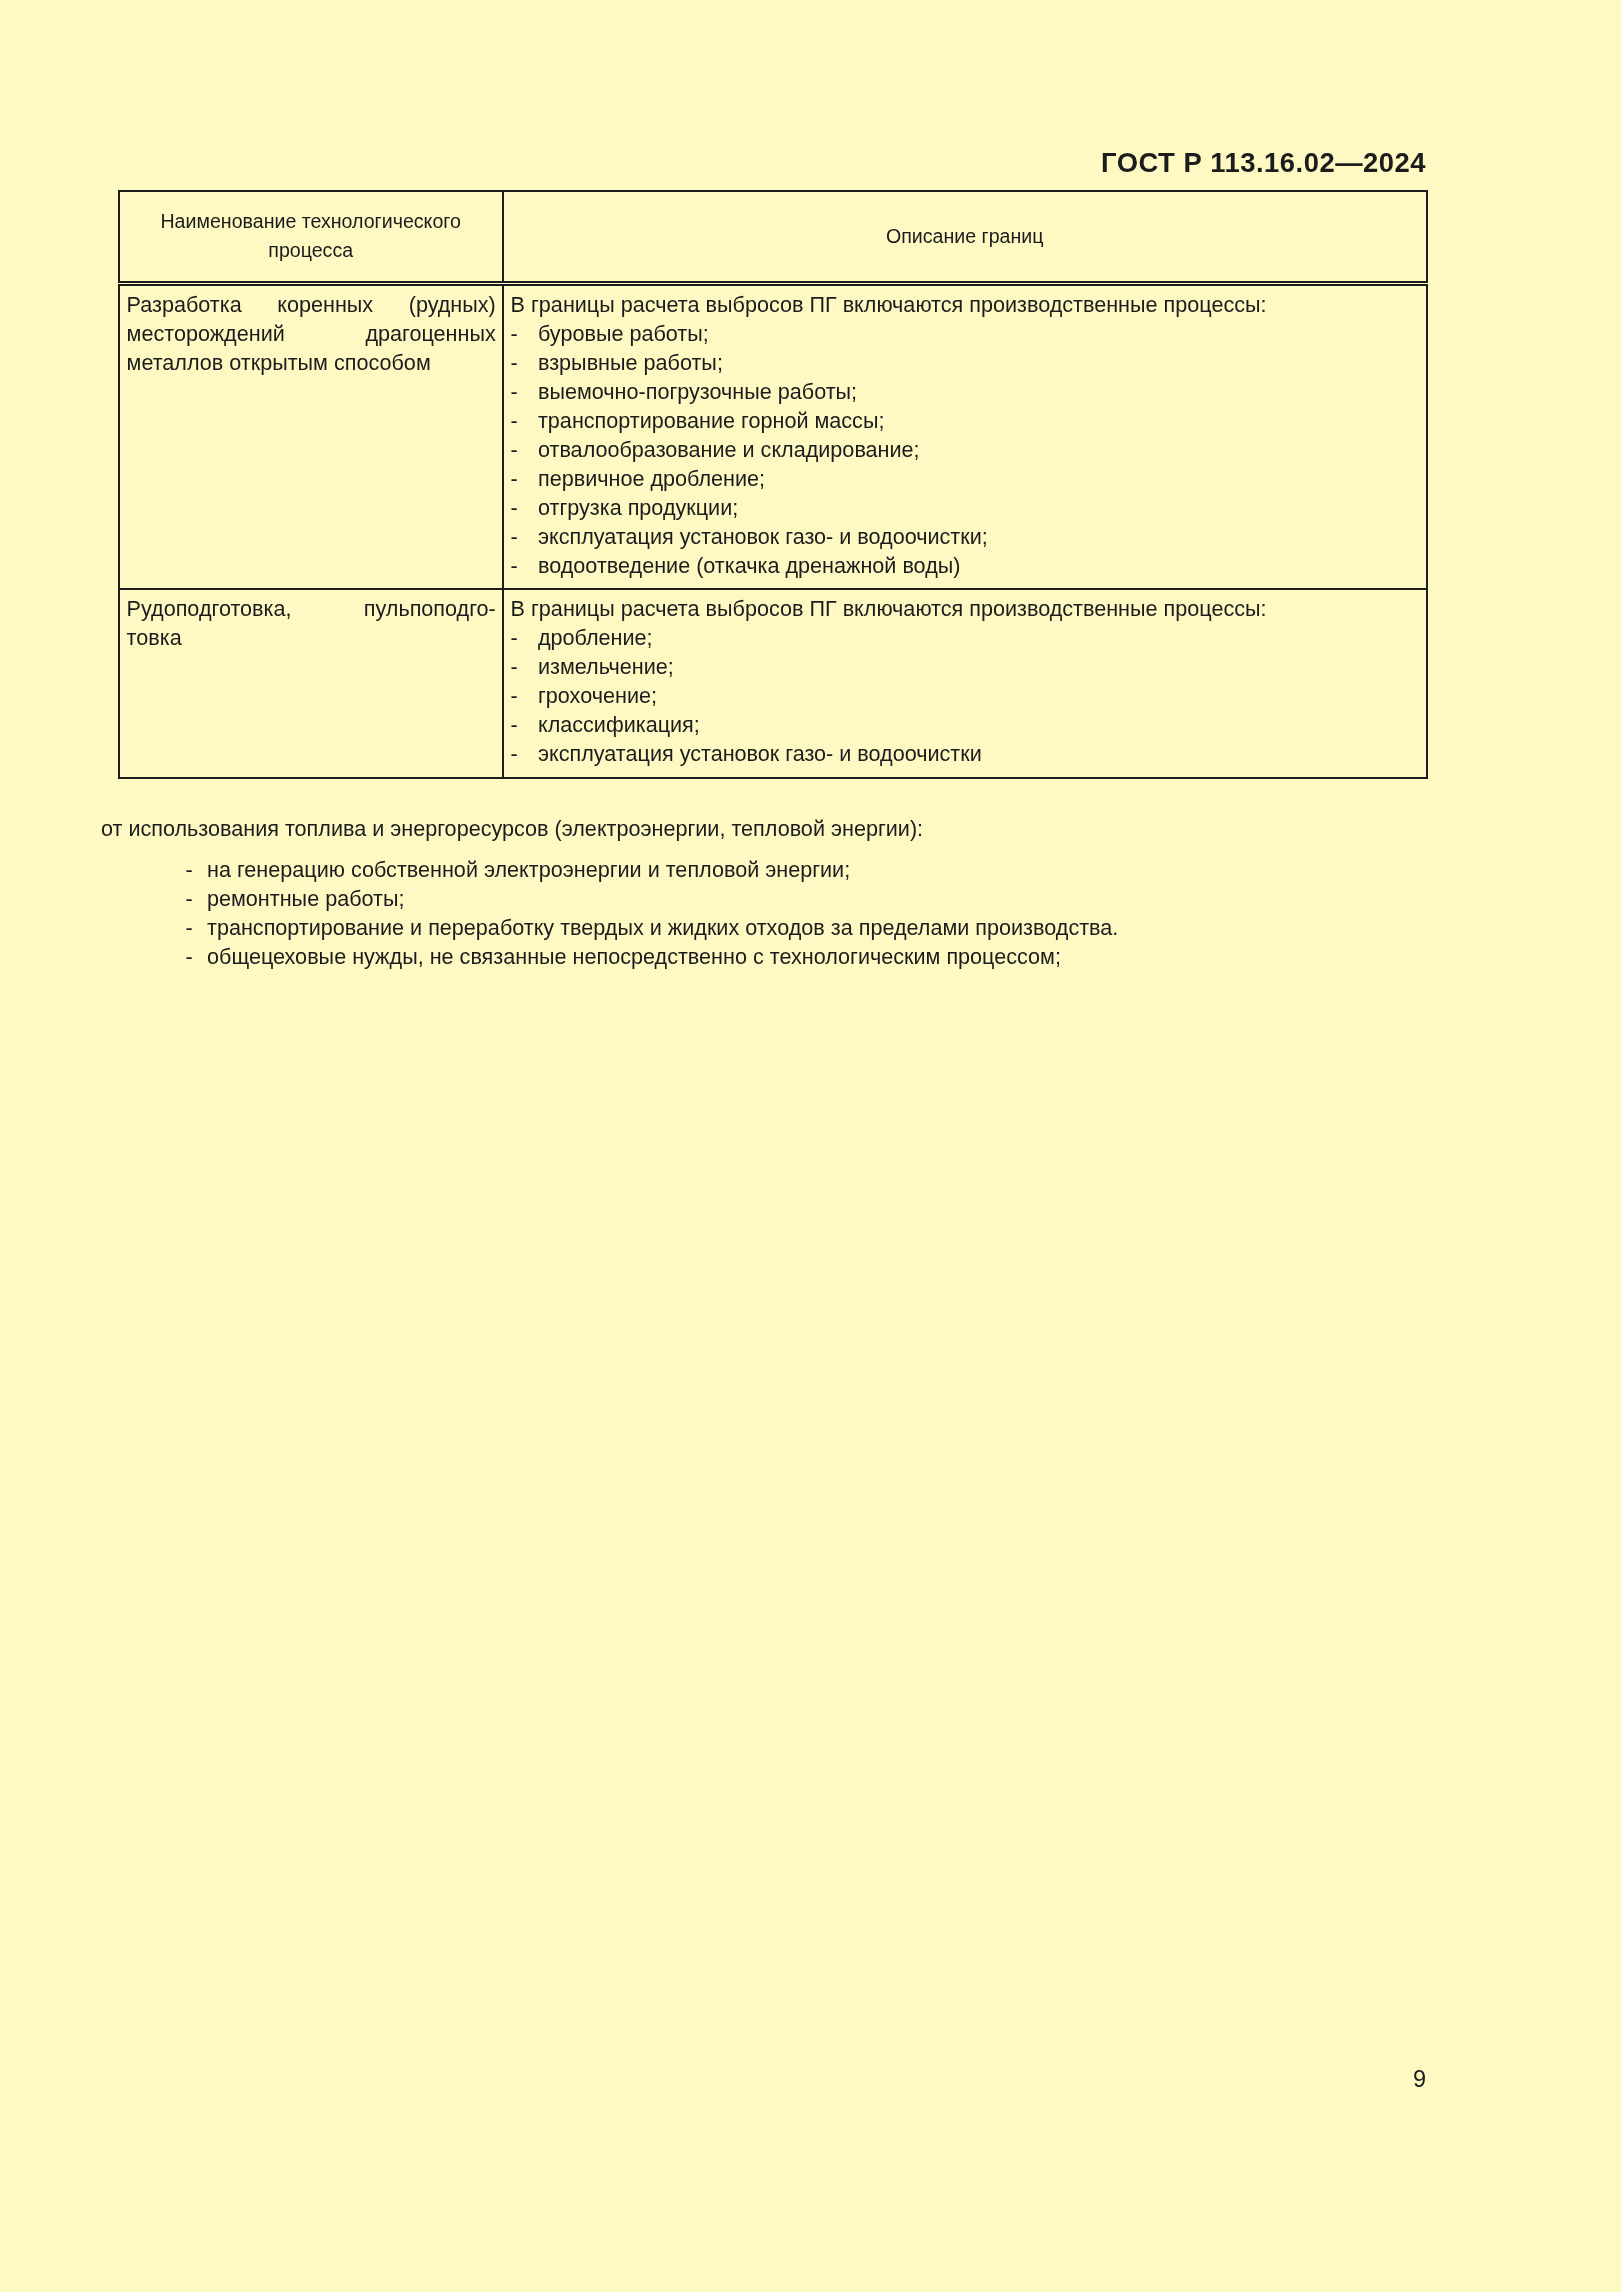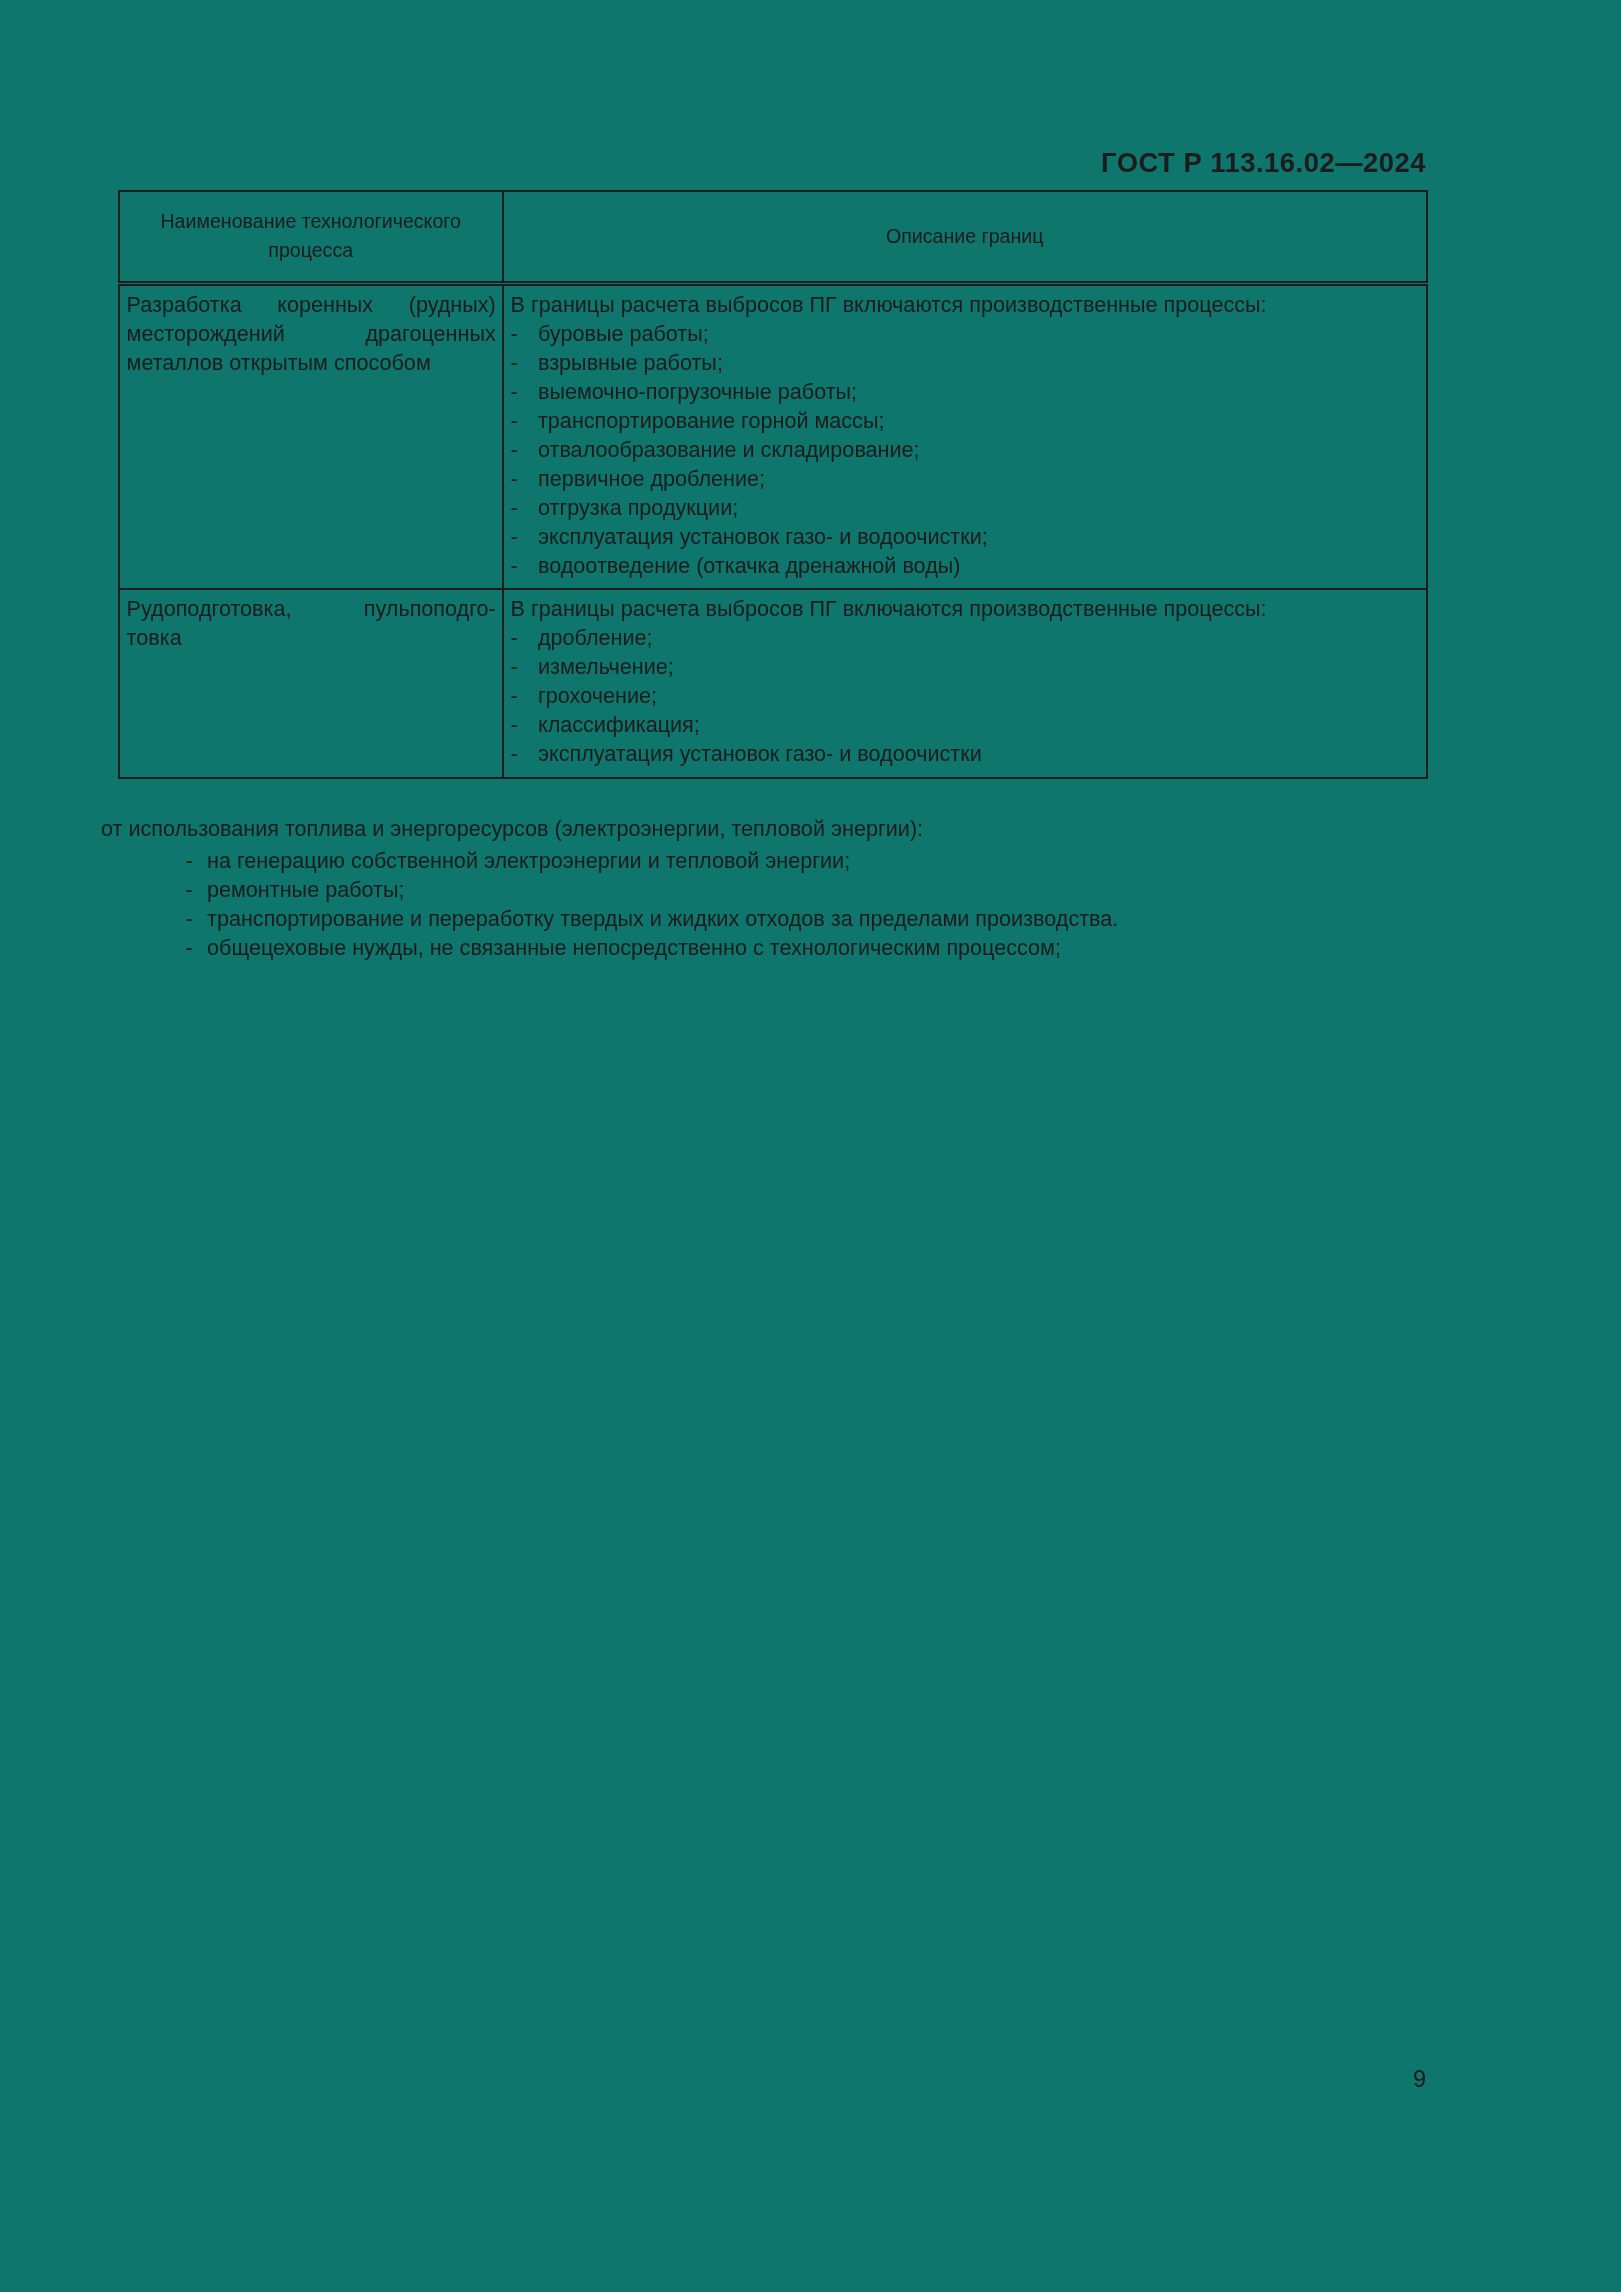--- a/index.html
+++ b/index.html
@@ -1,21 +1,21 @@
 <!DOCTYPE html>
 <html><head>
 <meta charset="utf-8">
 <style>
   html, body { margin: 0; padding: 0; background: #d0d0d0; }
   .page {
     position: relative;
     width: 1621px;
     height: 2293px;
     margin: 0 auto;
-    background: #0f766e;
+    background: #fef9c3;
     color: #1c1c1c;
     font-family: "Liberation Sans", sans-serif;
     overflow: hidden;
   }
   .content {
     position: absolute;
     left: 101px;
     top: 0;
     width: 1325px;
   }
@@ -80,21 +80,21 @@
     margin-top: 35px;
     font-size: 21.6px;
     line-height: 29px;
   }
   .closing .para-line1 {
     text-indent: 82px;
     text-align: justify;
     text-align-last: justify;
   }
   .closing .para-line2 { text-align: left; }
-  .closing-list { margin-top: 3px; }
+  .closing-list { margin-top: 12px; }
   .closing-list .li {
     padding-left: 106px;
     text-indent: -21.6px;
   }
   .closing-list .li .dash {
     display: inline-block;
     width: 21.6px;
     text-indent: 0;
   }
   .page-number {

